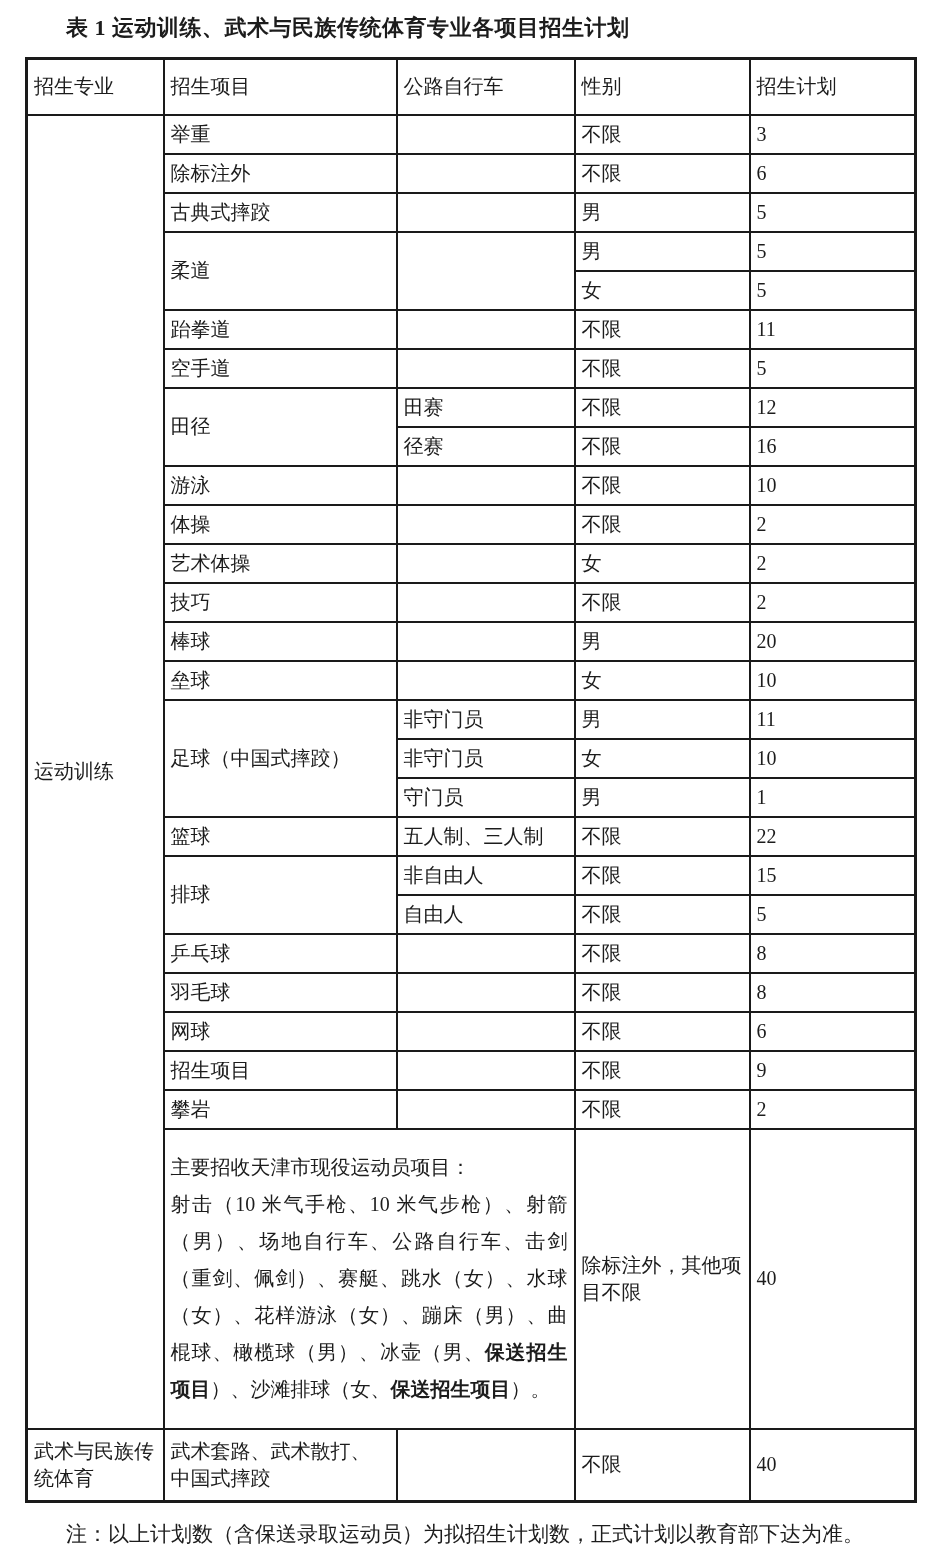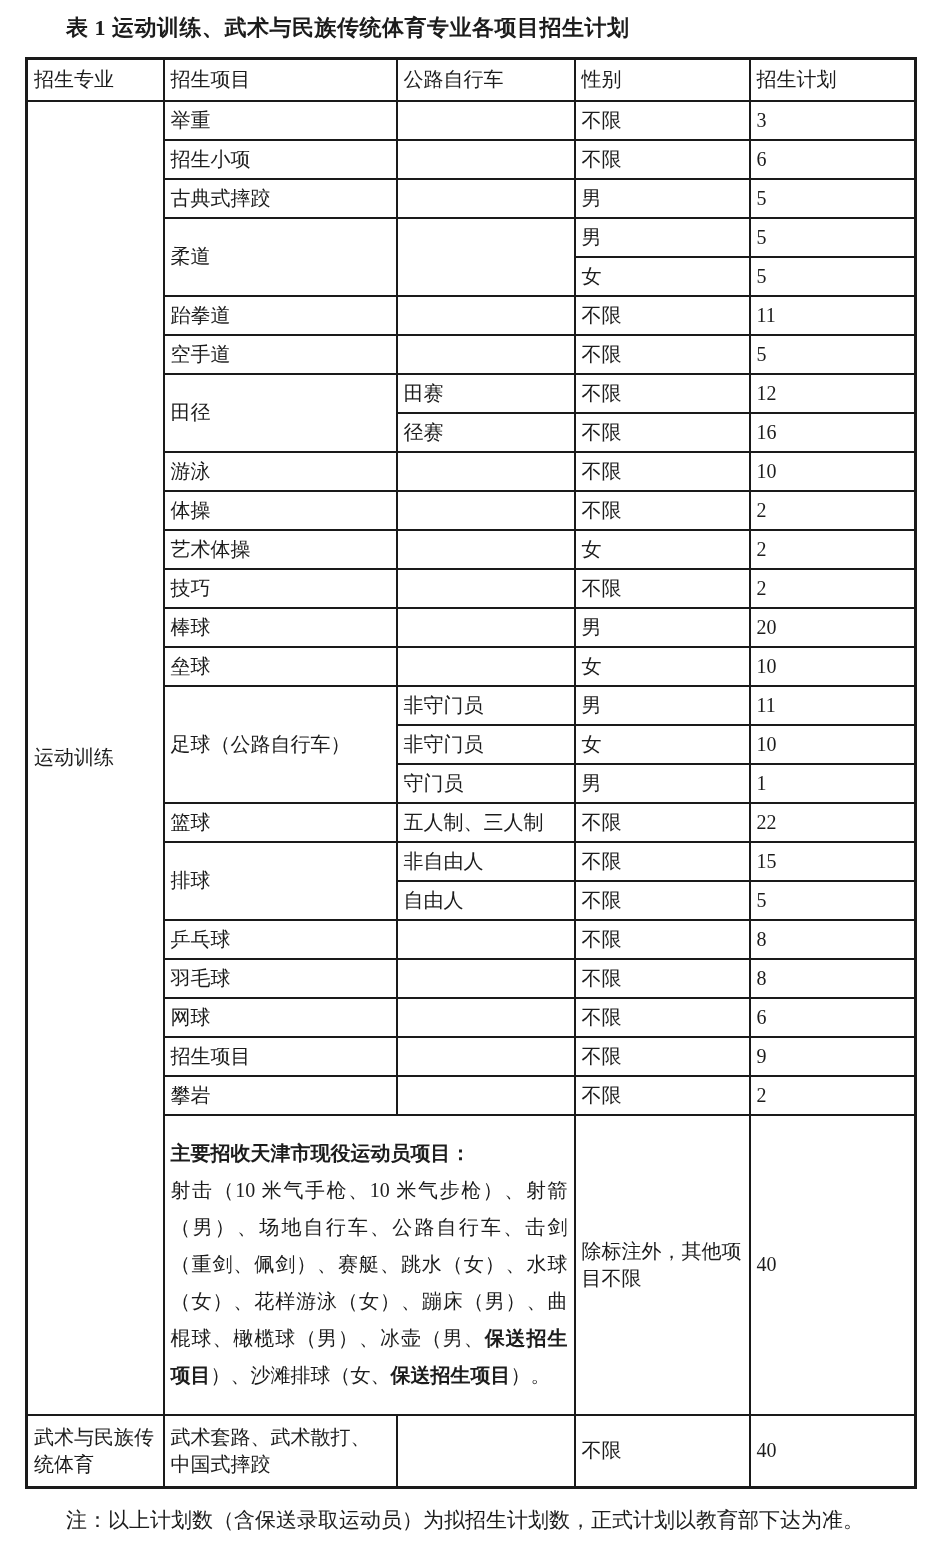--- a/index.html
+++ b/index.html
@@ -28,25 +28,25 @@
   table.enroll th, table.enroll td {
     border: 2px solid #1a1a1a;
     font-size: 20px;
     font-weight: normal;
     text-align: left;
     vertical-align: middle;
     padding: 1px 6px;
     overflow: hidden;
     word-break: break-all;
   }
-  thead tr { height: 42px; }
+  thead tr { height: 56px; }
   tbody tr { height: 39px; }
   td.big-cell { padding: 4px 9px; }
   .big-heading {
-    font-weight: bold;
+    font-weight: normal;
     line-height: 1.85;
   }
   .big-body {
     line-height: 1.85;
     text-align: justify;
   }
   .bold { font-weight: bold; }
   .note {
     font-size: 21px;
     margin: 17px 0 0 66px;
@@ -78,21 +78,21 @@
     </thead>
     <tbody>
         <tr>
           <td rowspan="27">运动训练</td>
           <td>举重</td>
           <td></td>
           <td>不限</td>
           <td>3</td>
         </tr>
         <tr>
-          <td>招生小项</td>
+          <td>除标注外</td>
           <td></td>
           <td>不限</td>
           <td>6</td>
         </tr>
         <tr>
           <td>古典式摔跤</td>
           <td></td>
           <td>男</td>
           <td>5</td>
         </tr>
@@ -159,21 +159,21 @@
           <td>男</td>
           <td>20</td>
         </tr>
         <tr>
           <td>垒球</td>
           <td></td>
           <td>女</td>
           <td>10</td>
         </tr>
         <tr>
-          <td rowspan="3">足球（公路自行车）</td>
+          <td rowspan="3">足球（中国式摔跤）</td>
           <td>非守门员</td>
           <td>男</td>
           <td>11</td>
         </tr>
         <tr>
           <td>非守门员</td>
           <td>女</td>
           <td>10</td>
         </tr>
         <tr>

